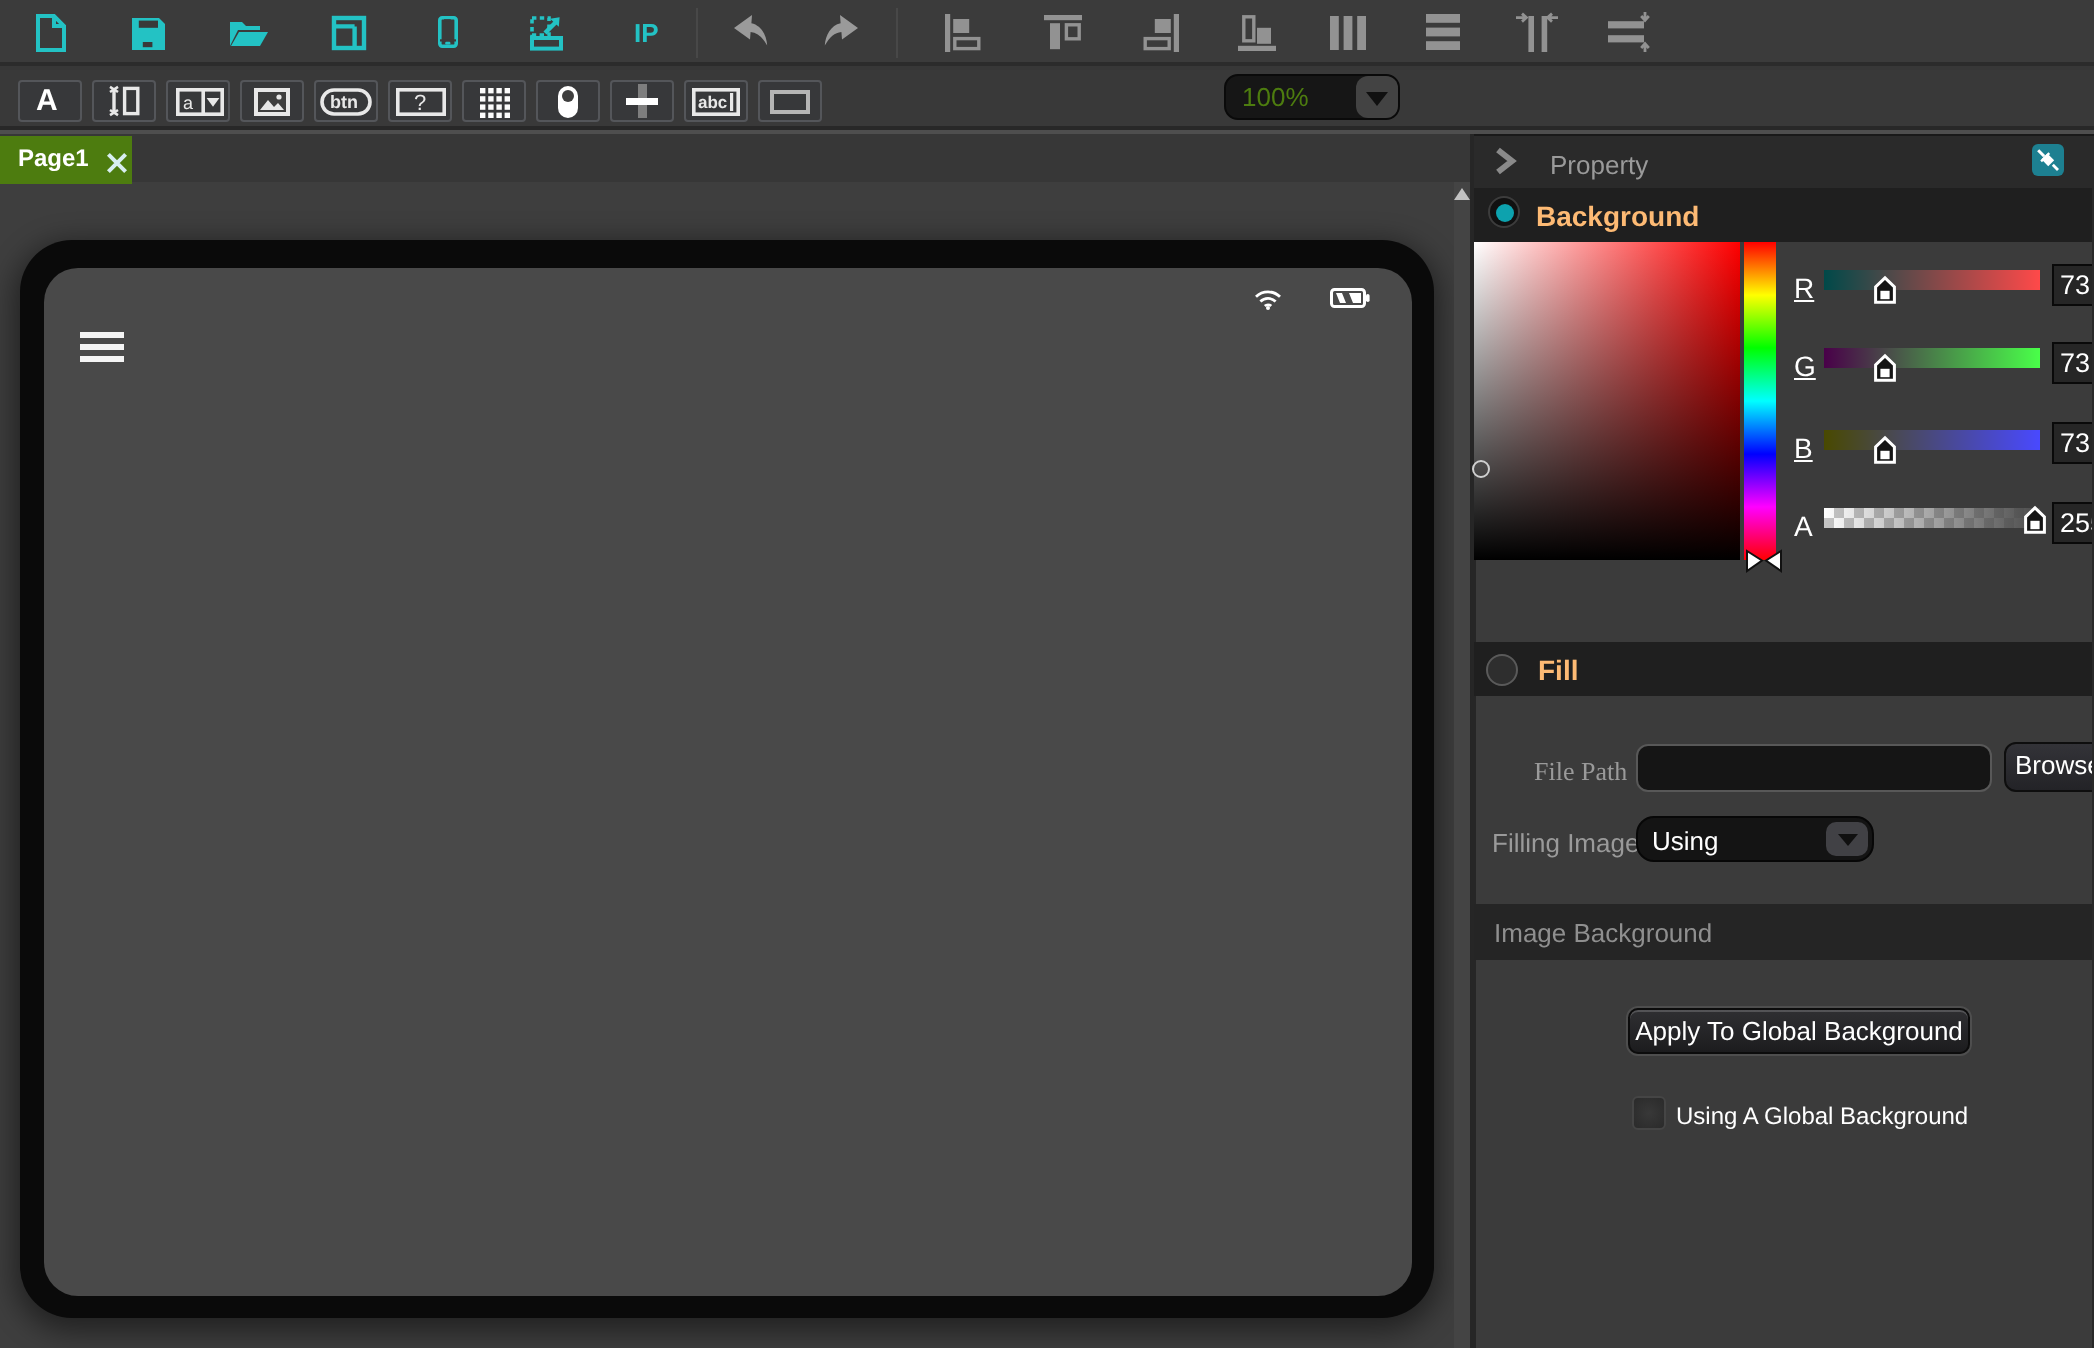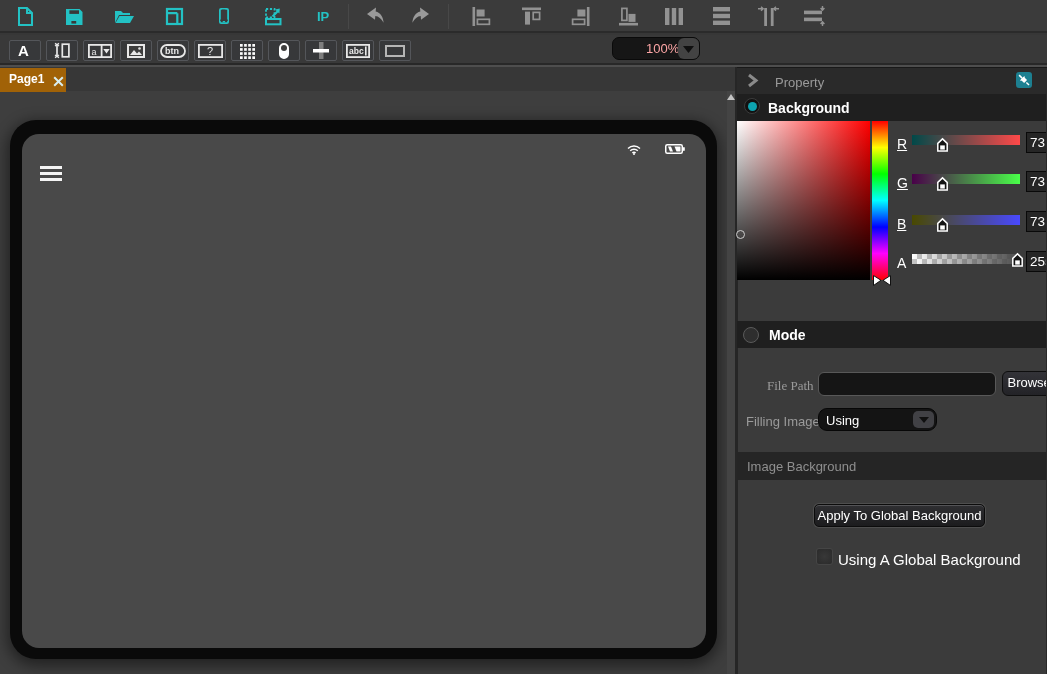--- a/index.html
+++ b/index.html
@@ -5,21 +5,21 @@
 * { margin:0; padding:0; box-sizing:border-box; }
 html,body { width:1047px; height:674px; overflow:hidden; background:#373737;
   font-family:"Liberation Sans", sans-serif; position:relative; }
 .abs { position:absolute; }
 
 #tb1 { left:0; top:0; width:1047px; height:33px; background:#3b3b3b; border-bottom:2px solid #2b2b2b; }
 #tb2 { left:0; top:35px; width:1047px; height:27.5px; background:#393939; }
 #sepline1 { left:0; top:62.5px; width:1047px; height:2px; background:#282828; }
 #sepline2 { left:0; top:64.5px; width:1047px; height:2px; background:#4e4e4e; }
 #tabbar { left:0; top:66.5px; width:737px; height:24.5px; background:#373737; }
-#tab { left:0; top:68px; width:66px; height:23.5px; background:#a16207; color:#fff; }
+#tab { left:0; top:68px; width:66px; height:23.5px; background:#4d7c0f; color:#fff; }
 #tab .lbl { position:absolute; left:9px; top:4px; font-size:12px; font-weight:bold; }
 #canvas { left:0; top:91px; width:737px; height:583px; background:#3e3e3e; }
 #panel { left:737.5px; top:67px; width:309.5px; height:607px; background:#3b3b3b; }
 #pansep { left:735px; top:67px; width:2.5px; height:607px; background:#262626; }
 
 .tbtn { position:absolute; top:40px; width:32px; height:21px; background:#37383a;
   border:1px solid #54565a; border-radius:2px; }
 
 #dev { left:10px; top:120px; width:707px; height:539px; background:#0a0a0a;
   border-radius:26px; box-shadow:0 4px 14px 3px rgba(0,0,0,0.45); }
@@ -28,21 +28,21 @@
 
 #csb { left:726.5px; top:91px; width:8.5px; height:583px; background:#444444; }
 #psb { left:1045.5px; top:94px; width:1.5px; height:580px; background:#292929; }
 
 #phead { left:737px; top:67px; width:310px; height:27px; background:#2a2a2a; border-top:1px solid #191919; }
 #phead .t { position:absolute; left:38px; top:7px; font-size:13px; color:#9a9a9a; }
 #pin { left:1016px; top:72px; width:16px; height:16px; background:#1d8091; border-radius:3px; }
 .band { position:absolute; left:737px; width:310px; height:27px; background:#1f1f1f; }
 .radio { position:absolute; width:16px; height:16px; border-radius:50%; background:#111; border:1px solid #3c3c3c; }
 .radio.on::after { content:""; position:absolute; left:2.5px; top:2.5px; width:9px; height:9px; border-radius:50%; background:#0da2ae; }
-.bandlbl { position:absolute; font-size:14px; font-weight:bold; color:#ffffff; }
+.bandlbl { position:absolute; font-size:14px; font-weight:bold; color:#fdba74; }
 #sv { left:737px; top:121px; width:133px; height:159px;
   background:linear-gradient(to bottom, rgba(0,0,0,0), #000), linear-gradient(to right, #fff, #f00); }
 #svdot { left:736px; top:230px; width:9px; height:9px; border:1.5px solid #cfcfcf; border-radius:50%; }
 #hue { left:872px; top:121px; width:16px; height:159px;
   background:linear-gradient(to bottom,#f00 0%,#ff0 16.7%,#0f0 33.3%,#0ff 50%,#00f 66.7%,#f0f 83.3%,#f00 100%); }
 .slbl { position:absolute; left:897px; width:14px; font-size:14px; color:#fff; text-decoration:underline; }
 .sbar { position:absolute; left:912px; width:108px; height:10px; }
 .vbox { position:absolute; left:1026px; width:30px; height:21px; background:#262626; border:1px solid #090909;
   color:#fff; font-size:13.5px; line-height:19px; padding-left:3px; }
 #checker { background-image:
@@ -56,24 +56,24 @@
 #fpinput { left:818px; top:372px; width:178px; height:24px; background:#151515; border:1px solid #585858; border-radius:6px; }
 #browser { left:1002px; top:371px; width:53px; height:25px; background:linear-gradient(#333338,#232327);
   border:1.5px solid #0e0e0e; border-radius:6px; color:#fff; font-size:13px; text-align:left; padding-left:4.5px; line-height:22px; }
 #fmode { left:818px; top:408px; width:119px; height:23px; background:#141414; border:1px solid #070707; border-radius:9px; color:#fff; font-size:13px; }
 #fmarrow { left:913px; top:411px; width:21px; height:17px; background:#414145; border-radius:5px; }
 #gbhead { left:737px; top:452px; width:310px; height:28px; background:#252525; color:#8f8f8f; font-size:13px; }
 #applybtn { left:814px; top:504px; width:171px; height:23px; background:linear-gradient(#2f2f32,#1c1c1e);
   border:1px solid #0c0c0c; border-radius:5px; color:#fff; font-size:13px; text-align:center; line-height:21px;
   box-shadow:0 0 0 1px #4e4e4e, inset 0 1px 0 rgba(255,255,255,0.18); }
 #cbox { left:816px; top:548px; width:17px; height:17px; background:radial-gradient(#383838,#2a2a2a); border:1px solid #454545; border-radius:3px; }
-#cboxlbl { left:838px; top:551px; font-size:15px; color:#fff; }
+#cboxlbl { left:838px; top:551px; font-size:12px; color:#fff; }
 .sep { position:absolute; top:4px; width:1px; height:25px; background:#2a2a2a; border-right:1px solid #484848; }
 #zoombox { left:612px; top:37px; width:88px; height:23px; background:#161616; border-radius:7px; border:1px solid #0a0a0a; }
-#zoombox .z { position:absolute; left:8px; top:3px; color:#fca5a5; font-size:13px;margin-left:25px; }
+#zoombox .z { position:absolute; left:8px; top:3px; color:#4d7c0f; font-size:13px; }
 #zoomarr { left:678px; top:38px; width:21px; height:21px; background:#434343; border-radius:6px; }
 svg { position:absolute; overflow:visible; }
 </style>
 </head>
 <body>
 <div id="tb1" class="abs"></div>
 <div id="tb2" class="abs"></div>
 <div id="sepline1" class="abs"></div>
 <div id="sepline2" class="abs"></div>
 <div id="tabbar" class="abs"></div>
@@ -108,21 +108,21 @@
 <div class="sbar" style="top:135px; background:linear-gradient(to right, rgb(0,73,73), rgb(255,73,73));"></div>
 <div class="sbar" style="top:174px; background:linear-gradient(to right, rgb(73,0,73), rgb(73,255,73));"></div>
 <div class="sbar" style="top:214.5px; background:linear-gradient(to right, rgb(73,73,0), rgb(73,73,255));"></div>
 <div class="sbar" id="checker" style="top:254px;"></div>
 <div class="vbox" style="top:131.5px">73</div>
 <div class="vbox" style="top:170.5px">73</div>
 <div class="vbox" style="top:211px">73</div>
 <div class="vbox" style="top:250.5px">255</div>
 <div class="band" style="top:321px"></div>
 <div class="radio" style="left:743px; top:327px; background:#2e2e2e; border-color:#5a5a5a;"></div>
-<div class="bandlbl" style="left:769px; top:327px;">Mode</div>
+<div class="bandlbl" style="left:769px; top:327px;">Fill</div>
 <div class="flabel" style="left:767px; top:378px;font-family:Liberation Serif, serif;">File Path</div>
 <div id="fpinput" class="abs"></div>
 <div id="browser" class="abs">Browser</div>
 <div class="flabel" style="left:746px; top:414px;">Filling Image</div>
 <div id="fmode" class="abs">
     <span style="position:absolute;left:7px;top:4px;">Using</span>
   </div>
 <div id="fmarrow" class="abs"></div>
 <div id="gbhead" class="abs">
     <span style="position:absolute;left:10px;top:7px;">Image Background</span>

